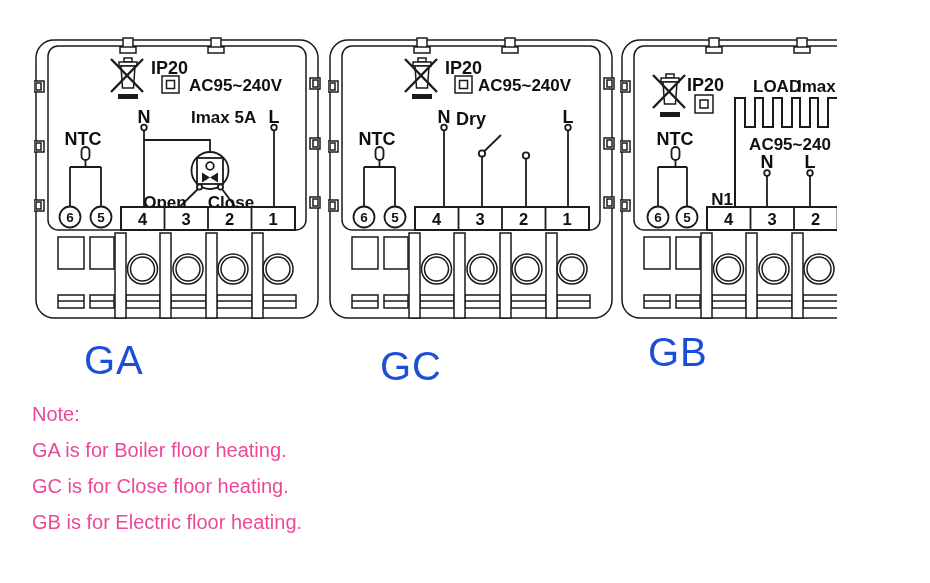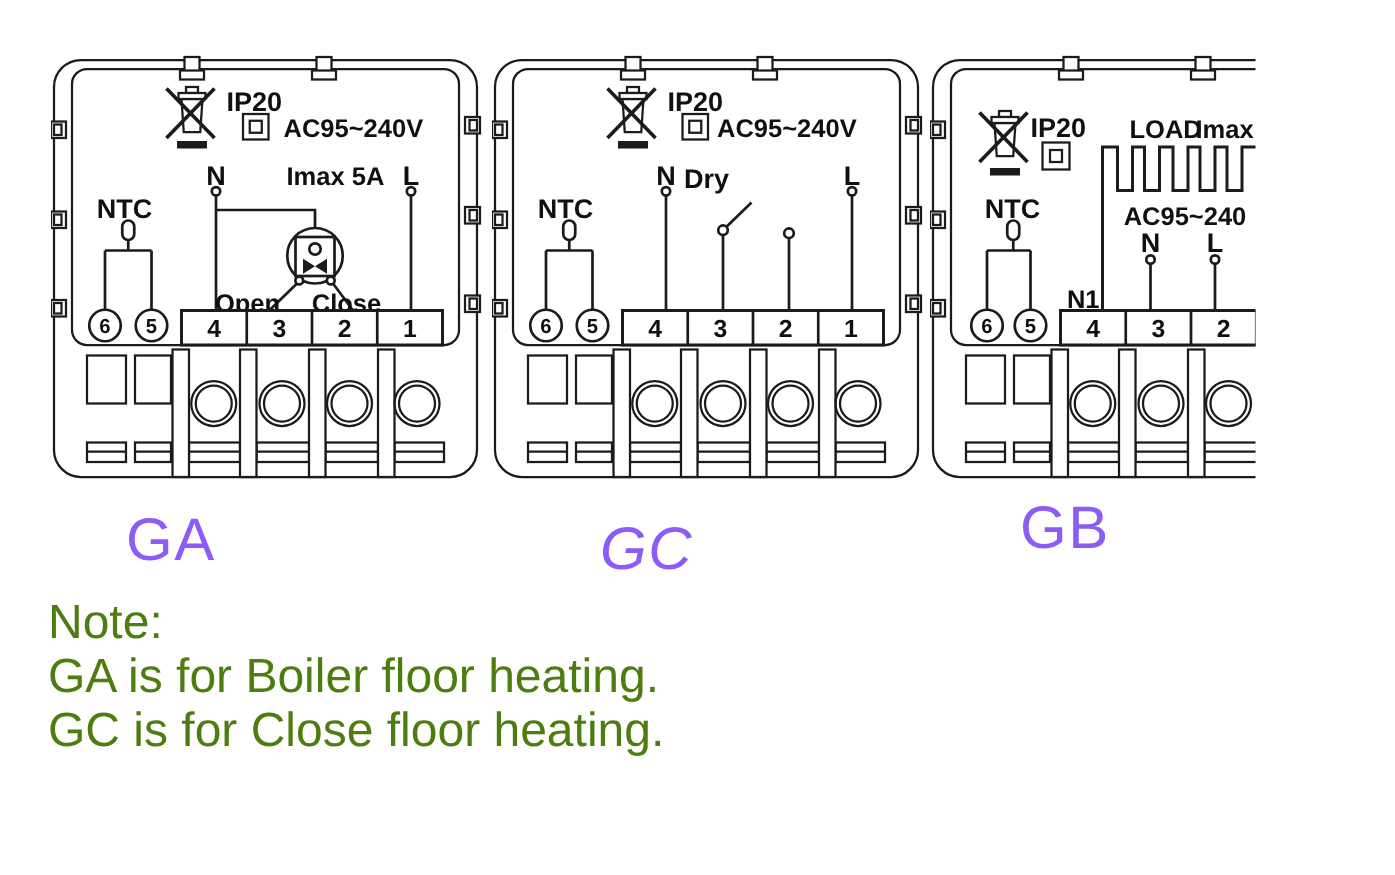--- a/index.html
+++ b/index.html
@@ -13,22 +13,22 @@
   .wr{fill:none;stroke:#1b1b1b;stroke-width:1.8;}
   .wr2{fill:none;stroke:#1b1b1b;stroke-width:2;}
   .nd{fill:#ffffff;stroke:#1b1b1b;stroke-width:1.8;}
   .blk{fill:#1b1b1b;stroke:none;}
   .xln{fill:none;stroke:#1b1b1b;stroke-width:2.4;}
   text{fill:#101010;font-family:"Liberation Sans","DejaVu Sans",sans-serif;font-weight:600;}
   .t17{font-size:17px;}
   .t18{font-size:18px;}
   .t16{font-size:16.5px;}
   .t13{font-size:13.5px;}
-  .caption{position:absolute;font-size:40px;font-weight:400;color:#8b5cf6;letter-spacing:1px;}
-  .note{position:absolute;left:32px;top:396px;color:#4d7c0f;font-size:32px;line-height:36px;font-weight:400;}
+  .caption{position:absolute;font-size:40px;font-weight:400;color:#1d4ed8;letter-spacing:1px;}
+  .note{position:absolute;left:32px;top:396px;color:#ec4899;font-size:20px;line-height:36px;font-weight:400;}
   .note .nline{white-space:nowrap;}
 </style>
 </head>
 <body>
 
 <div class="sheet">
 
   <div class="unit" style="left:34px;">
     <svg width="290" height="290" viewBox="0 0 290 290">
 
@@ -371,22 +371,23 @@
         <line class="wr" x1="217.5" y1="173" x2="217.5" y2="196"></line>
         <text class="t16" x="108.7" y="190.5" text-anchor="middle">4</text>
         <text class="t16" x="152.2" y="190.5" text-anchor="middle">3</text>
         <text class="t16" x="195.7" y="190.5" text-anchor="middle">2</text>
         <text class="t16" x="239.2" y="190.5" text-anchor="middle">1</text>
       </g>
     </svg>
   </div>
 
   <div class="caption" style="left:84px;top:338px;">GA</div>
-  <div class="caption" style="left:400px;top:344px;font-style:italic;">GC</div>
-  <div class="caption" style="left:680px;top:330px;text-align:center;">GB</div>
+  <div class="caption" style="left:380px;top:344px;">GC</div>
+  <div class="caption" style="left:648px;top:330px;text-align:center;">GB</div>
 
   <div class="note">
     <div class="nline">Note:</div>
     <div class="nline">GA is for Boiler floor heating.</div>
     <div class="nline">GC is for Close floor heating.</div>
+    <div class="nline">GB is for Electric floor heating.</div>
   </div>
 
 </div>
 
 </body></html>

